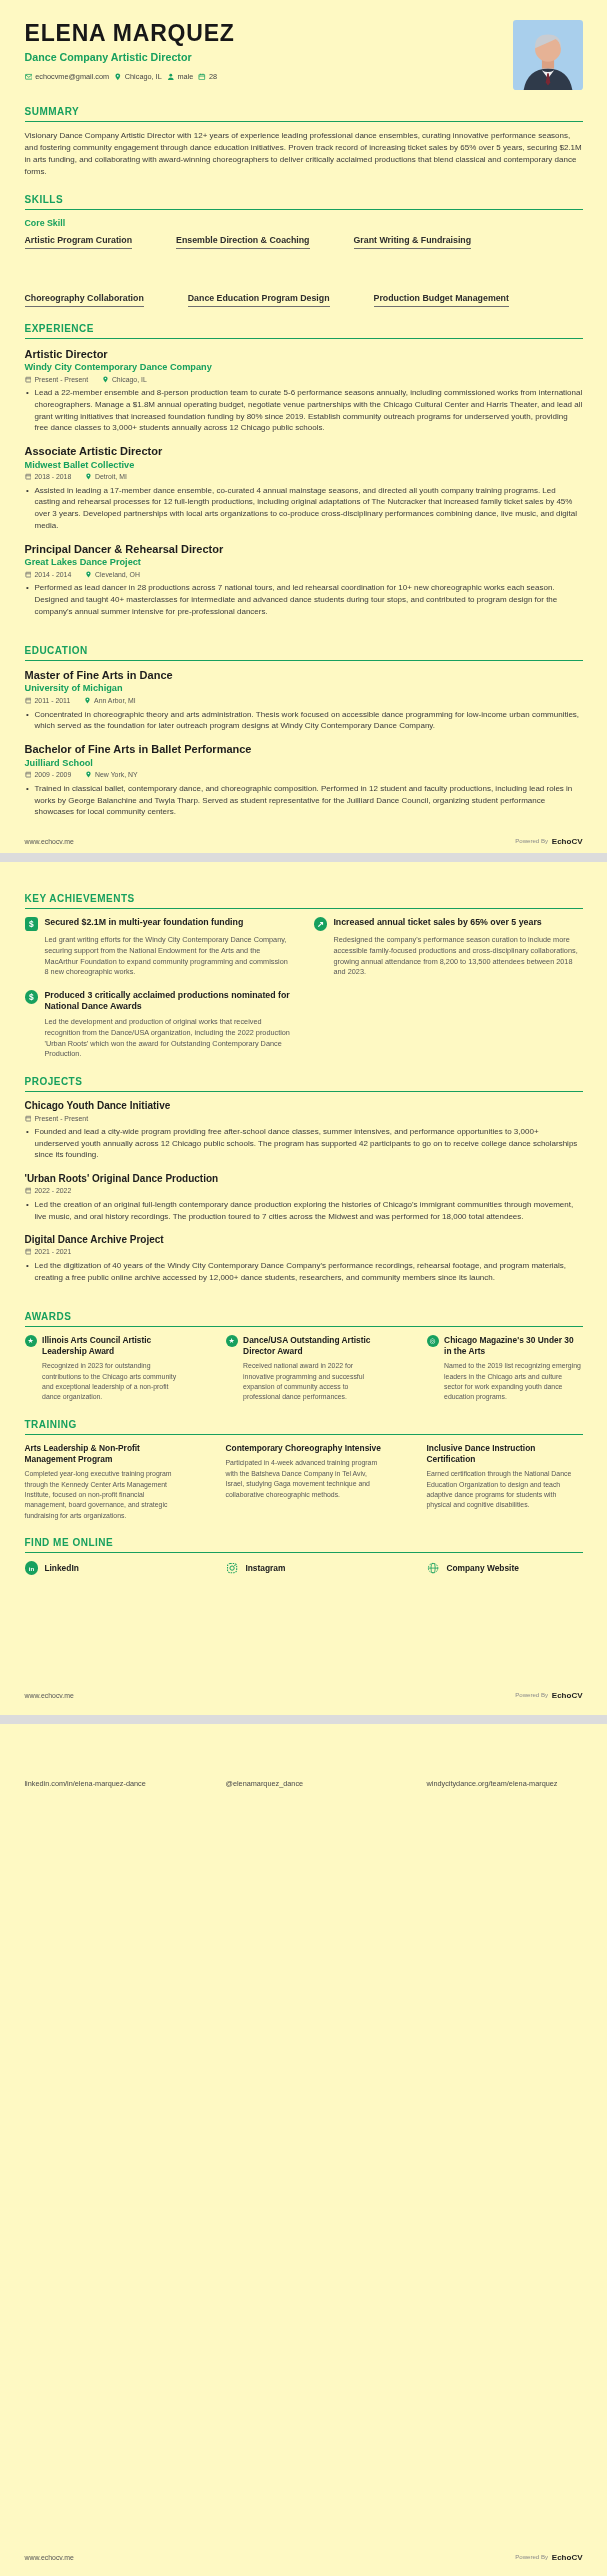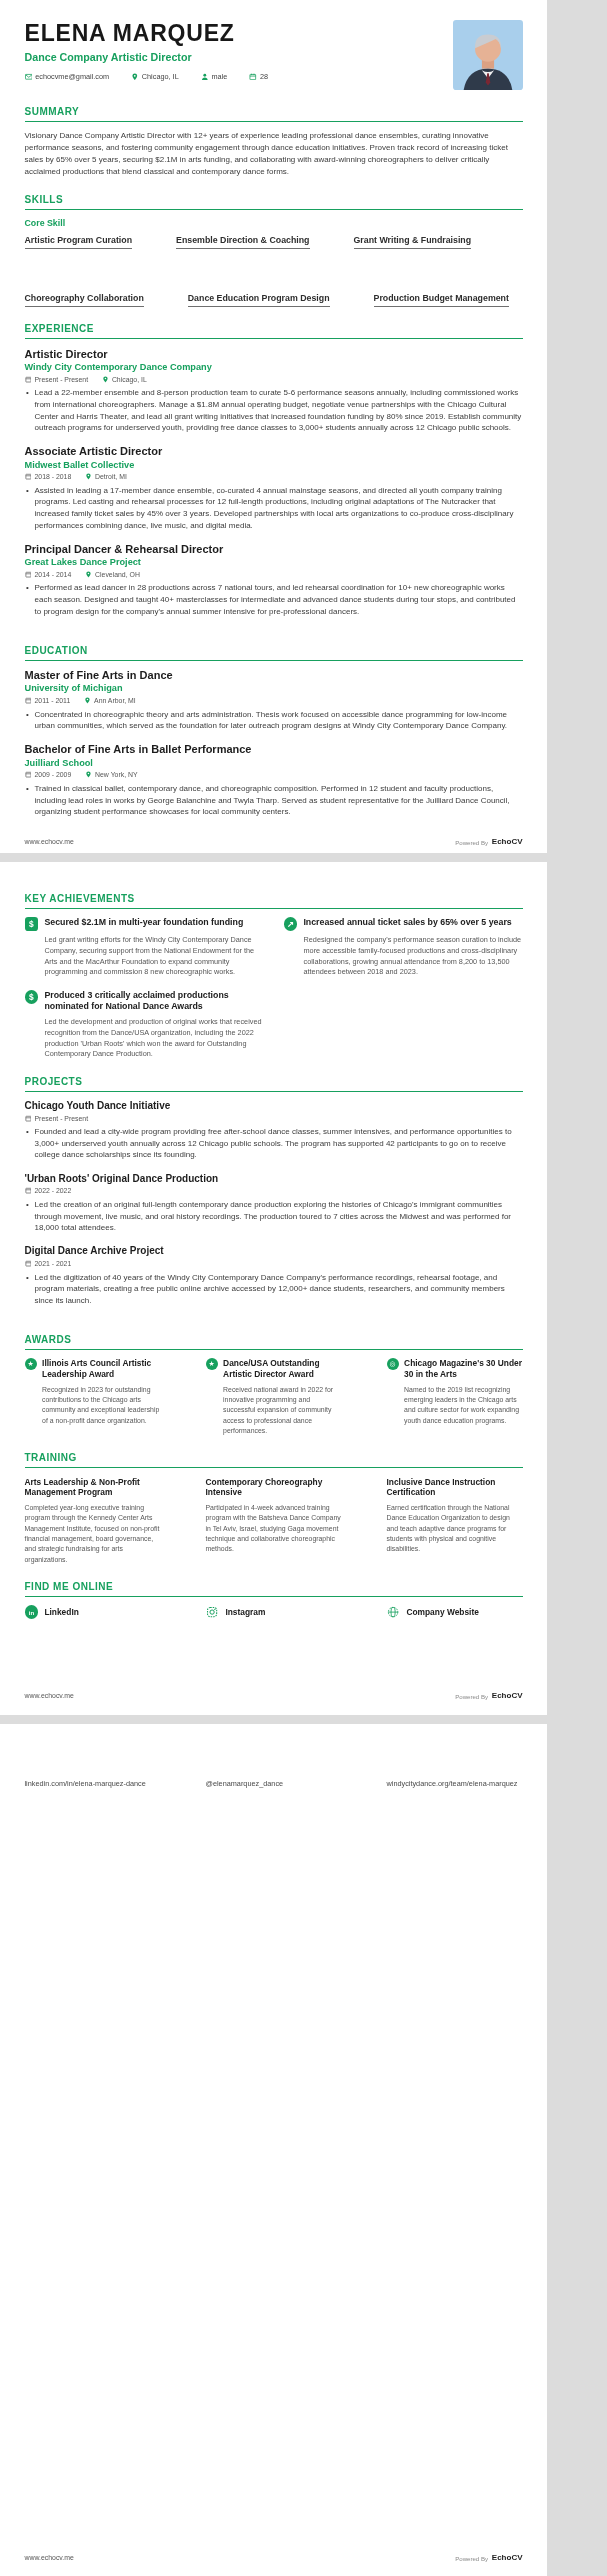--- a/index.html
+++ b/index.html
@@ -1,27 +1,27 @@
 <!DOCTYPE html>
 <html style="--green: #17A05E;font-size:12.2px"><head>
 <meta charset="utf-8">
 <style>
   :root { --green:#17A05E; --ink:#222; --body:#3c3c3c; --muted:#5f5f5f; --faint:#777; }
   * { margin:0; padding:0; box-sizing:border-box; }
   html,body { background:#dcdcdc; }
   body { width:607px; font-family:"Liberation Sans", sans-serif; color:var(--body); }
-  .page { width:547px; height:853px; background:#ffffff; overflow:hidden; display:flex; flex-direction:column; }
+  .page { width:607px; height:853px; background:#fef9c3; overflow:hidden; display:flex; flex-direction:column; }
   .page-gap { height:9.2px; background:#dcdcdc; }
   .page-inner { padding:20px 24.5px 0 24.5px; flex:1; display:flex; flex-direction:column; }
 
   
   .hdr { display:flex; justify-content:space-between; align-items:flex-start; }
   .name { font-size:23px; font-weight:bold; color:#181818; letter-spacing:0.8px; }
   .jobtitle { font-size:10.7px; font-weight:bold; color:var(--green); margin-top:3.8px; }
-  .contact { display:flex; gap:22px; margin-top:9.2px; font-size:7.3px; color:#444; align-items:center; flex-wrap:wrap; }
+  .contact { display:flex; gap:5px; margin-top:9.2px; font-size:7.3px; color:#444; align-items:center; flex-wrap:wrap; }
   .ci { display:flex; align-items:center; gap:3.1px; }
   .cicon { color:var(--green); display:inline-flex; }
   .photo { width:70px; height:70px; border-radius:3.1px; overflow:hidden; flex:0 0 70px; }
 
   
   .sec { margin-top:16px; }
   .sec-h { font-size:10px; font-weight:bold; color:var(--green); letter-spacing:0.5px;
            border-bottom:1.5px solid var(--green); padding-bottom:3.8px; margin-bottom:8.4px; }
 
   .summary-text { font-size:8px; line-height:1.5; color:var(--body); }
@@ -64,21 +64,21 @@
 
   .online-item { display:flex; gap:6.1px; align-items:center; cursor:pointer; }
   .oicon { width:13.8px; height:13.8px; flex:0 0 13.8px; color:var(--green); display:flex; align-items:center; justify-content:center; }
   .oicon.fill { background:var(--green); color:#fff; border-radius:50%; font-size:6.1px; font-weight:bold; }
   .url { font-size:7.3px; color:#4a4a4a; line-height:1.45; max-width:134px; word-wrap:break-word; cursor:pointer; }
 
   
   .page-footer { margin-top:auto; display:flex; justify-content:space-between; align-items:center;
                  padding:0 24.5px; height:40px; }
   .f-site { font-size:6.9px; color:#555; }
-  .f-right { display:flex; align-items:flex-end; gap:3.8px; }
+  .f-right { display:flex; align-items:flex-start; gap:3.8px; }
   .f-pre { font-size:6.1px; color:#8a8a8a; }
   .f-brand { font-size:8px; font-weight:bold; color:#1d1d1d; }
 
   svg { display:block; }
 </style>
 </head>
 <body>
 
 <div class="page">
   <div class="page-inner">

